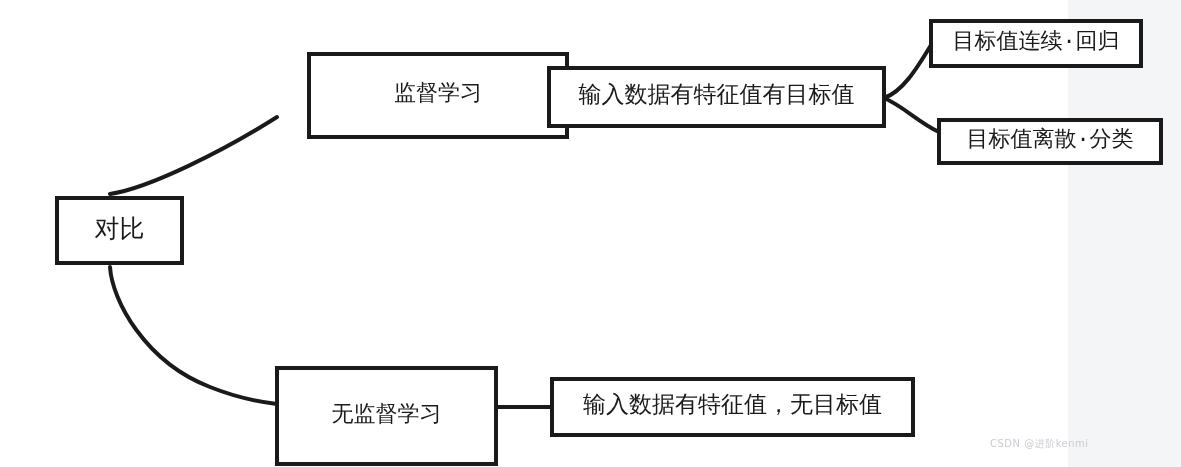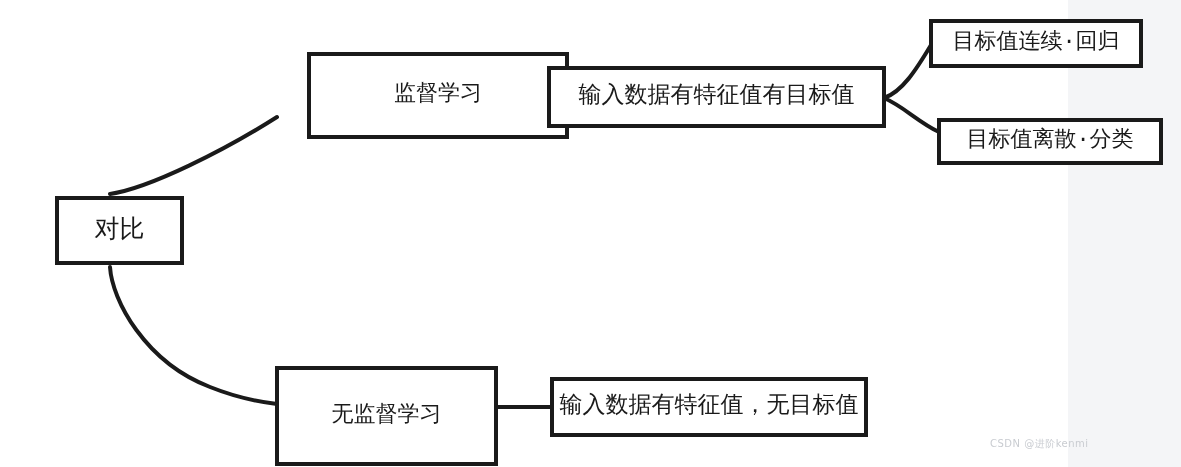--- a/index.html
+++ b/index.html
@@ -48,21 +48,21 @@
   }
   .node span {
     display: block;
   }
   #node-compare   { left: 55px;  top: 196px; width: 129px; height: 69px;  font-size: 25px; }
   #node-sup       { left: 275px; top: 52px;  width: 262px; height: 87px;  font-size: 22px; margin-left: 32px; }
   #node-sup-desc  { left: 547px; top: 66px;  width: 339px; height: 62px;  font-size: 23px; }
   #node-regress   { left: 929px; top: 19px;  width: 214px; height: 49px;  font-size: 22px; }
   #node-classify  { left: 937px; top: 110px; width: 226px; height: 47px;  font-size: 22px; margin-top: 8px; }
   #node-unsup     { left: 275px; top: 366px; width: 223px; height: 100px;  font-size: 22px; }
-  #node-unsup-desc{ left: 550px; top: 377px; width: 318px; height: 60px;  font-size: 23px; }
+  #node-unsup-desc{ left: 550px; top: 377px; width: 365px; height: 60px;  font-size: 23px; }
 
   .watermark {
     position: absolute;
     left: 990px;
     top: 437px;
     font-size: 10px;
     color: #c9ccd1;
     letter-spacing: 0.5px;
     white-space: nowrap;
   }

